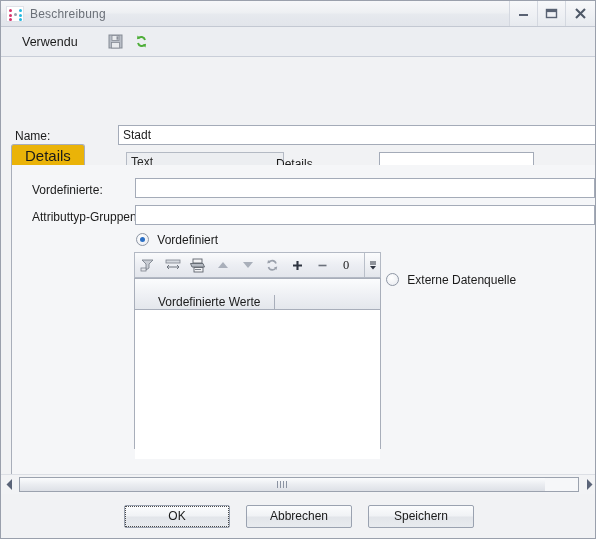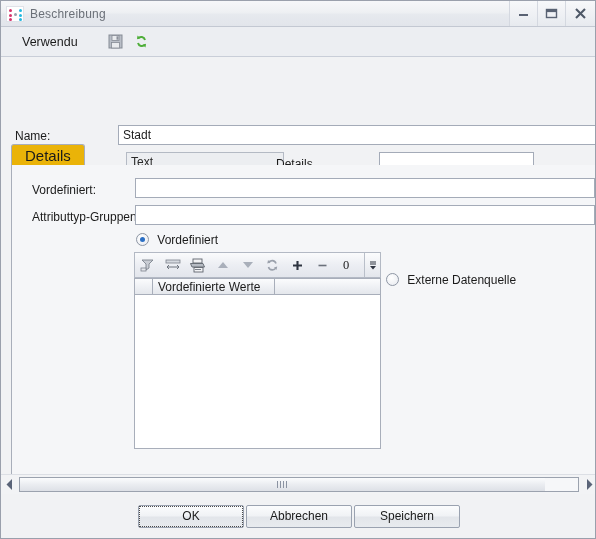--- a/index.html
+++ b/index.html
@@ -173,23 +173,24 @@
   }
 
   
   .grid {
     position: absolute; left: 133px; top: 277px;
     width: 247px; height: 171px;
     border: 1px solid #a8aeba;
     background: #ffffff;
   }
   .grid-head {
-    display: flex; height: 16px;
+    display: flex; height: 31px;
     background: linear-gradient(to bottom, #fbfcfd 0%, #eef0f4 55%, #e4e7ec 100%);
     border-bottom: 1px solid #a8aeba;
+    align-items: flex-end;
   }
   .gh-cell {
     border-right: 1px solid #a8aeba;
     display: flex; align-items: center;
     padding: 0 5px;
     font-size: 12px;
     overflow: hidden; white-space: nowrap;
   }
   .gh-cell.c0 { width: 18px; padding: 0; }
   .gh-cell.c1 { width: 122px; }
@@ -222,21 +223,21 @@
     display: flex; align-items: center; justify-content: center;
   }
   .grip { width: 1px; height: 7px; background: #8b93a2; margin: 0 1px; }
 
   
   .footer {
     position: absolute; left: 0; bottom: 0;
     width: 596px; height: 44px;
     background: #f1f2f4;
     display: flex; align-items: center; justify-content: center;
-    gap: 2px;
+    gap: 16px;
   }
   .btn {
     width: 106px; height: 23px;
     border: 1px solid #9aa2b0;
     border-radius: 2px;
     background: linear-gradient(to bottom, #fbfcfd 0%, #f0f2f5 48%, #e2e5ea 52%, #e8ebef 100%);
     font-family: "Liberation Sans", sans-serif;
     font-size: 12px; color: #1b1b1b;
     display: flex; align-items: center; justify-content: center;
   }
@@ -326,21 +327,21 @@
   </div>
 
   <div class="tabstrip">
     <div class="tabline"></div>
     <div class="tab">
       <span>Details</span>
     </div>
   </div>
 
   <div class="tabpanel">
-    <div style="position:absolute; left:20px; top:18px;">Vordefiniert:</div>
+    <div style="position:absolute; left:20px; top:18px;">Vordefinierte:</div>
     <input class="fld" style="position: absolute; left: 123px; top: 13px; width: 460px;" value="">
 
     <div style="position:absolute; left:20px; top:45px;">Attributtyp-Gruppen:</div>
     <input class="fld" style="position: absolute; left: 123px; top: 40px; width: 460px;" value="">
 
     <div style="position:absolute; left:124px; top:68px;">
       <span class="radio on"></span>
       <span style="margin-left:5px;">Vordefiniert</span>
     </div>
     <div style="position:absolute; left:374px; top:68px;margin-top:40px;">

